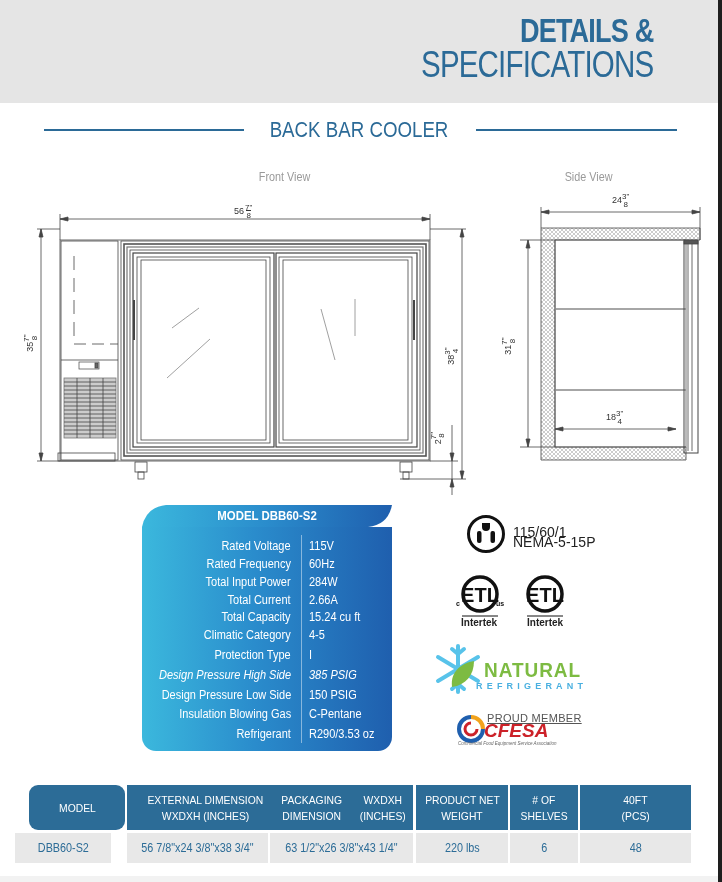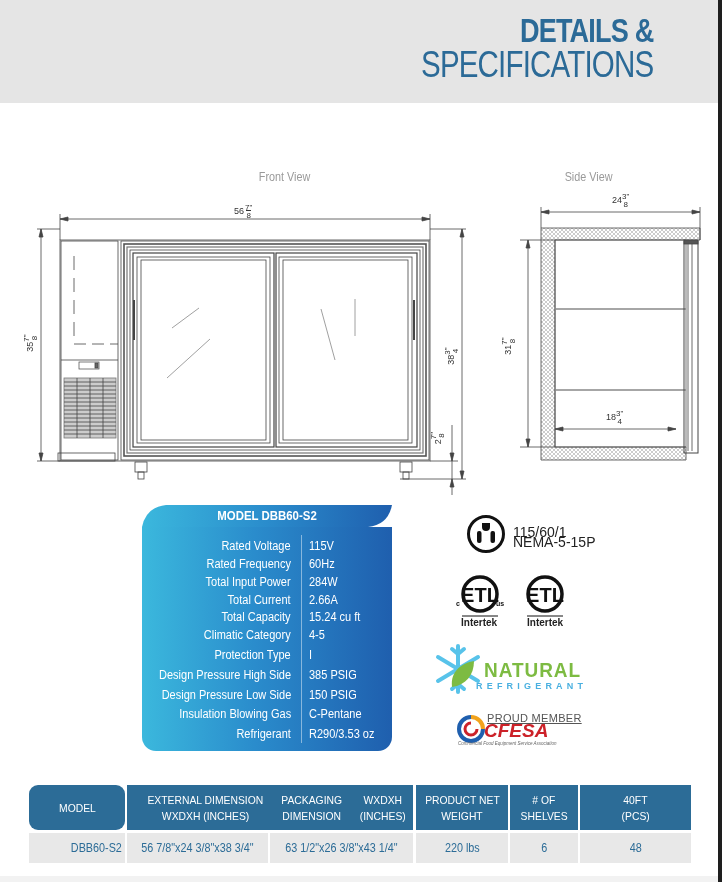--- a/index.html
+++ b/index.html
@@ -31,20 +31,25 @@
 </head>
 <body>
 
 <div class="page">
 
   <div class="hero">
     <div class="t1">DETAILS &amp;</div>
     <div class="t2">SPECIFICATIONS</div>
   </div>
 
+  <div class="section-title">
+    <div class="line" style="left:44px;width:200px;"></div>
+    <div class="lbl">BACK BAR COOLER</div>
+    <div class="line" style="left:476px;width:201px;"></div>
+  </div>
 
   <div class="caption" style="left:256px;top:170px;">Front View</div>
   <div class="caption" style="left:562px;top:170px;">Side View</div>
 
   <svg style="position:absolute;left:0;top:190px;" width="480" height="310" viewBox="0 190 480 310">
     <g stroke="#444" fill="none" stroke-width="0.8">
 
       <line x1="60" y1="219" x2="430" y2="219"></line>
       <line x1="60" y1="214" x2="60" y2="240"></line>
       <line x1="430" y1="214" x2="430" y2="240"></line>
@@ -219,21 +224,21 @@
       <span class="v">15.24 cu ft</span>
     </div>
   <div class="spec-row" style="top:628px;">
       <span class="k">Climatic Category</span>
       <span class="v">4-5</span>
     </div>
   <div class="spec-row" style="top:648px;">
       <span class="k">Protection Type</span>
       <span class="v">I</span>
     </div>
-  <div class="spec-row" style="top:668px;">
+  <div class="spec-row" style="top:668px;font-style:italic;">
       <span class="k">Design Pressure High Side</span>
       <span class="v">385 PSIG</span>
     </div>
   <div class="spec-row" style="top:688px;">
       <span class="k">Design Pressure Low Side</span>
       <span class="v">150 PSIG</span>
     </div>
   <div class="spec-row" style="top:707px;">
       <span class="k">Insulation Blowing Gas</span>
       <span class="v">C-Pentane</span>
@@ -311,21 +316,21 @@
     </div>
   <div class="tbl-head" style="left:416px;width:92px;flex-direction:column;">
       <span>PRODUCT NET</span>
       <span>WEIGHT</span>
     </div>
   <div class="tbl-head" style="left:580px;width:111px;flex-direction:column;">
       <span>40FT</span>
       <span>(PCS)</span>
     </div>
 
-  <div class="tbl-cell" style="left:29px;width:96px;justify-content:flex-end;">
+  <div class="tbl-cell" style="left:15px;width:96px;">
       <span>DBB60-S2</span>
     </div>
   <div class="tbl-cell" style="left:127px;width:141px;">
       <span>56 7/8"x24 3/8"x38 3/4"</span>
     </div>
   <div class="tbl-cell" style="left:270px;width:143px;">
       <span>63 1/2"x26 3/8"x43 1/4"</span>
     </div>
   <div class="tbl-cell" style="left:416px;width:92px;">
       <span>220 lbs</span>

